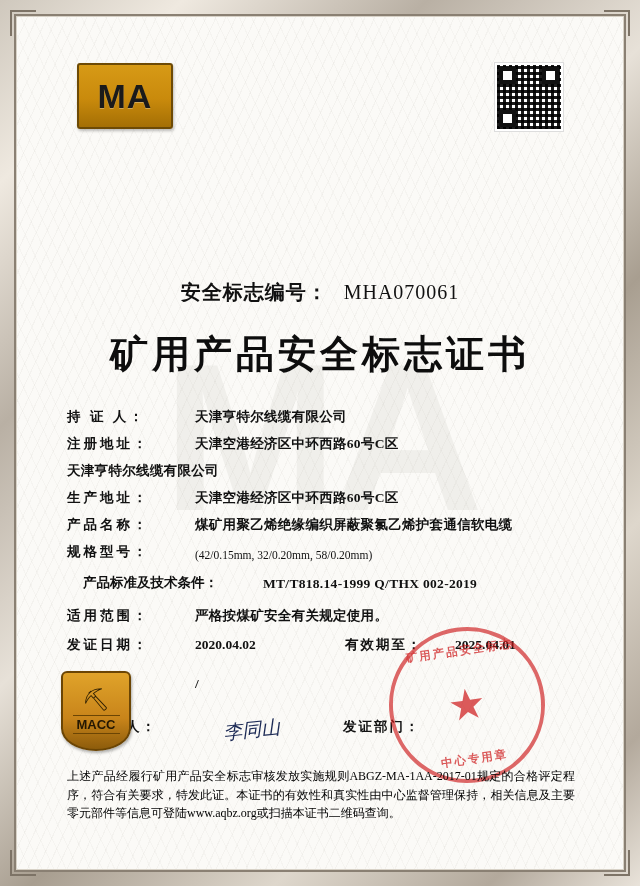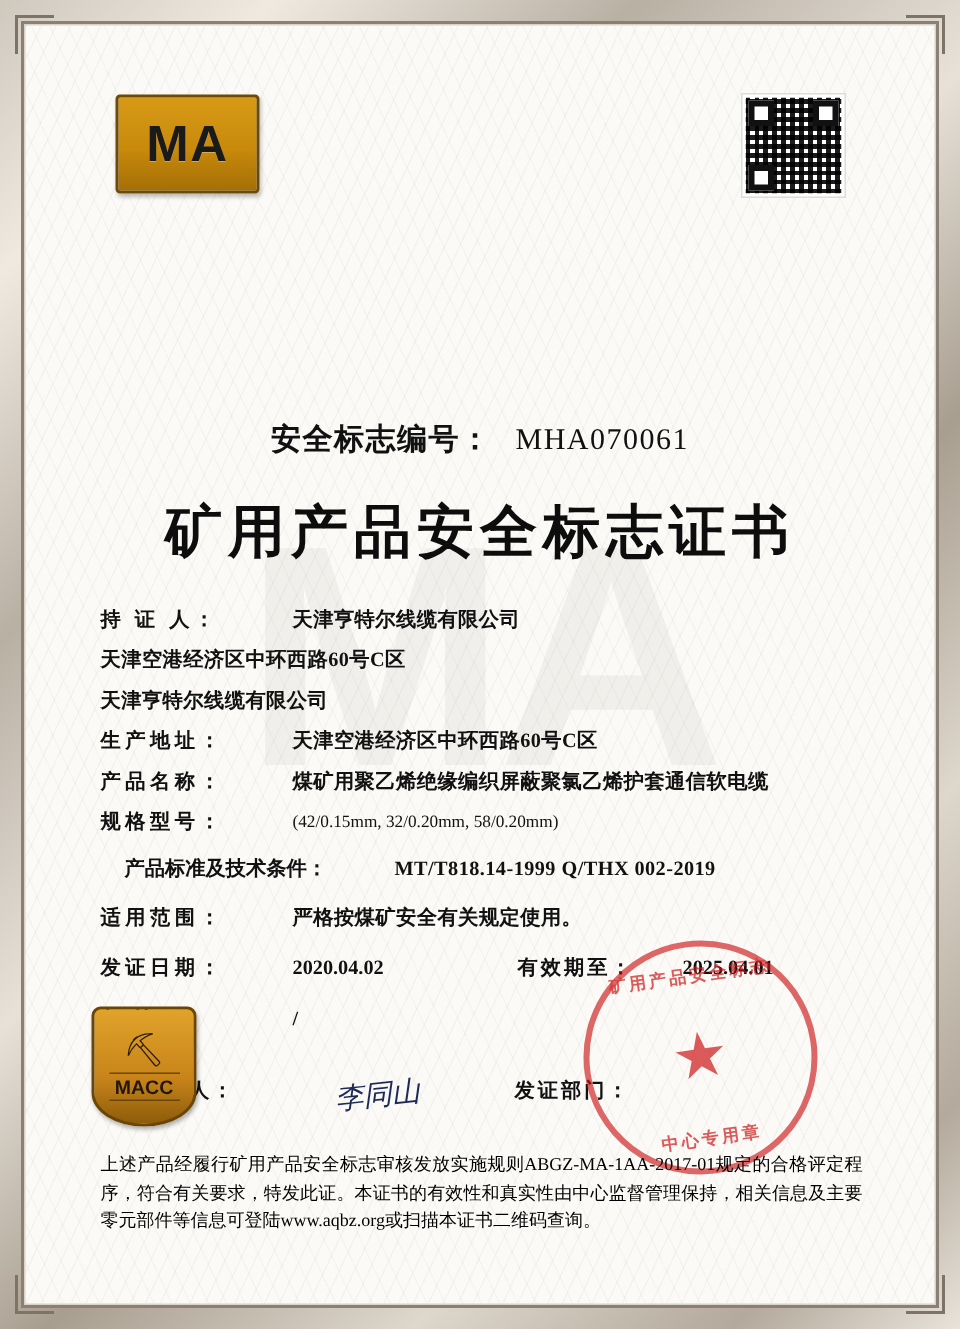--- a/index.html
+++ b/index.html
@@ -165,21 +165,21 @@
   .fields {
     position: absolute;
     left: 50px;
     right: 42px;
     top: 382px;
     font-size: 13.5px;
     color: #111;
   }
   .row {
     display: flex;
-    align-items: center;
+    align-items: flex-end;
     min-height: 27px;
   }
   .row .label {
     width: 128px;
     flex: 0 0 128px;
     font-weight: bold;
     letter-spacing: 3px;
     white-space: nowrap;
   }
   .row .value {
@@ -334,20 +334,21 @@
     <div class="title">矿用产品安全标志证书</div>
 
     <div class="fields">
 
       <div class="row">
         <div class="label">持 证 人：</div>
         <div class="value">天津亨特尔线缆有限公司</div>
       </div>
 
       <div class="row">
+        <div class="label">注册地址：</div>
         <div class="value">天津空港经济区中环西路60号C区</div>
       </div>
 
       <div class="row">
         <div class="value">天津亨特尔线缆有限公司</div>
       </div>
 
       <div class="row">
         <div class="label">生产地址：</div>
         <div class="value">天津空港经济区中环西路60号C区</div>

